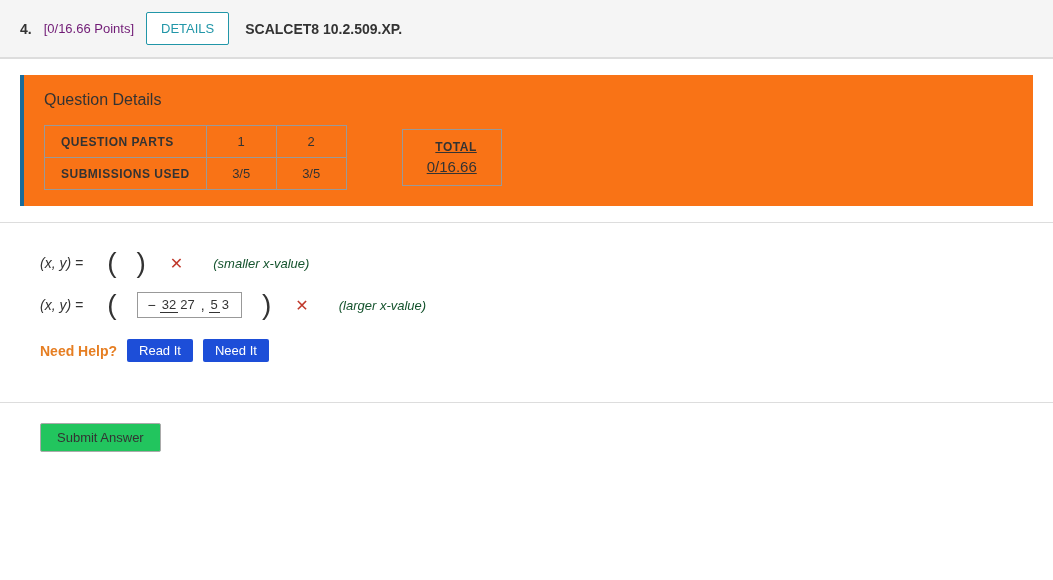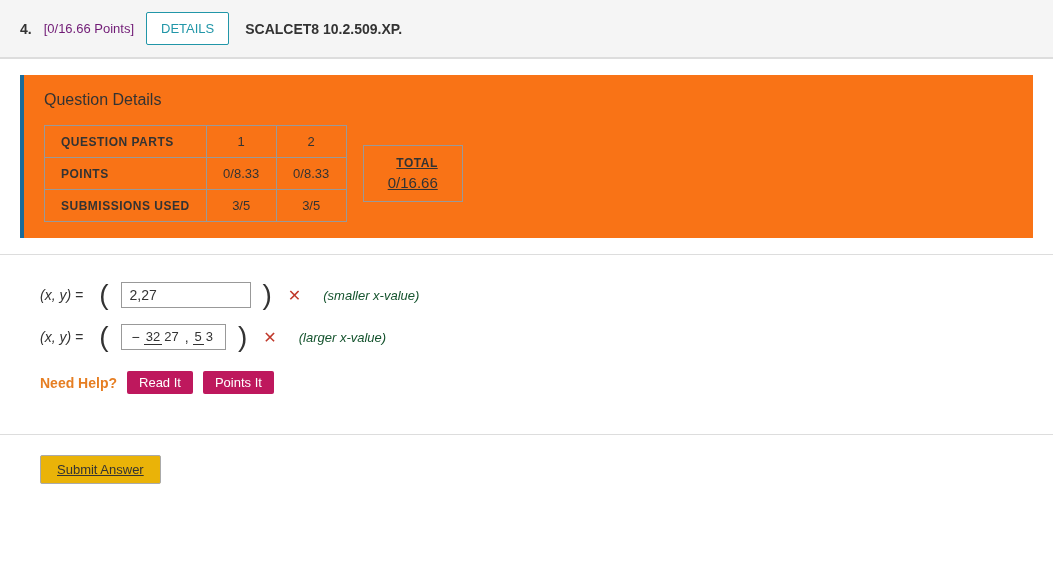--- a/index.html
+++ b/index.html
@@ -91,40 +91,41 @@
       letter-spacing: 0.5px;
     }
     .total-value {
       font-size: 15px;
       font-weight: normal;
       margin-top: 4px;
     }
     .table-and-total {
       display: flex;
       align-items: center;
+      gap: 39px;
     }
 
     
     .question-body {
       margin: 16px 20px 10px 20px;
       padding: 10px 20px;
     }
     .question-text {
       font-size: 14px;
       color: #333;
       margin-bottom: 18px;
     }
     .question-text .var {
       font-style: italic;
     }
     .answer-row {
       display: flex;
       align-items: center;
       margin-bottom: 14px;
-      gap: 12px;
+      gap: 20px;
     }
     .answer-label {
       font-style: italic;
       font-size: 14px;
       color: #333;
       margin-right: 4px;
     }
     .paren {
       font-size: 28px;
       color: #333;
@@ -186,43 +187,42 @@
       gap: 10px;
       margin-top: 20px;
       margin-bottom: 20px;
     }
     .need-help-label {
       color: #e67e22;
       font-weight: bold;
       font-size: 14px;
     }
     .btn-help {
-      background: #be185d;
+      background: #1d4ed8;
       color: #fff;
       border: none;
       padding: 4px 12px;
       font-size: 13px;
       cursor: pointer;
       border-radius: 2px;
     }
 
     
     .submit-section {
       margin: 10px 20px 20px 20px;
       padding: 10px 20px;
     }
     .btn-submit {
       border: 1px solid #aaa;
-      background: #eab308;
+      background: #22c55e;
       color: #333;
       padding: 6px 16px;
       font-size: 13px;
       cursor: pointer;
       border-radius: 2px;
-      text-decoration: underline;
     }
 
     hr.divider {
       border: none;
       border-top: 1px solid #ddd;
       margin: 0 0 0 0;
     }
     .neg-sign {
       font-size: 14px;
     }
@@ -247,25 +247,20 @@
       <table class="details-table">
         <thead>
           <tr>
             <th class="label-cell" style="min-width:160px;">QUESTION PARTS</th>
             <td style="min-width:70px;">1</td>
             <td style="min-width:70px;">2</td>
           </tr>
         </thead>
         <tbody>
           <tr>
-            <td class="label-cell">POINTS</td>
-            <td>0/8.33</td>
-            <td>0/8.33</td>
-          </tr>
-          <tr>
             <td class="label-cell">SUBMISSIONS USED</td>
             <td>3/5</td>
             <td>3/5</td>
           </tr>
         </tbody>
       </table>
       <div class="total-box">
         <div class="total-label">TOTAL</div>
         <div class="total-value">0/16.66</div>
       </div>
@@ -273,21 +268,20 @@
   </div>
 
   <hr class="divider">
 
   <div class="question-body">
 
 
     <div class="answer-row">
       <span class="answer-label"><em>(x, y)</em> =</span>
       <span class="paren">(</span>
-      <input type="text" class="answer-input" value="2,27" style="">
       <span class="paren">)</span>
       <span class="wrong-icon">✕</span>
       <span class="answer-hint">(smaller x-value)</span>
     </div>
 
     <div class="answer-row">
       <span class="answer-label"><em>(x, y)</em> =</span>
       <span class="paren">(</span>
       <div class="fraction-answer">
         <div class="fraction-row">
@@ -304,21 +298,21 @@
         </div>
       </div>
       <span class="paren">)</span>
       <span class="wrong-icon">✕</span>
       <span class="answer-hint">(larger x-value)</span>
     </div>
 
     <div class="need-help-row">
       <span class="need-help-label">Need Help?</span>
       <button class="btn-help">Read It</button>
-      <button class="btn-help">Points It</button>
+      <button class="btn-help">Need It</button>
     </div>
   </div>
 
   <hr class="divider">
 
   <div class="submit-section">
     <button class="btn-submit">Submit Answer</button>
   </div>
 </div>
 

